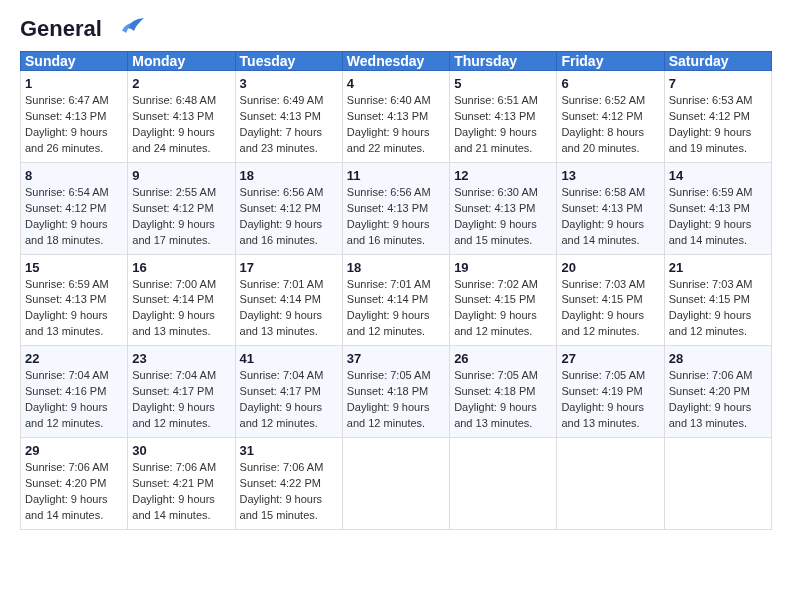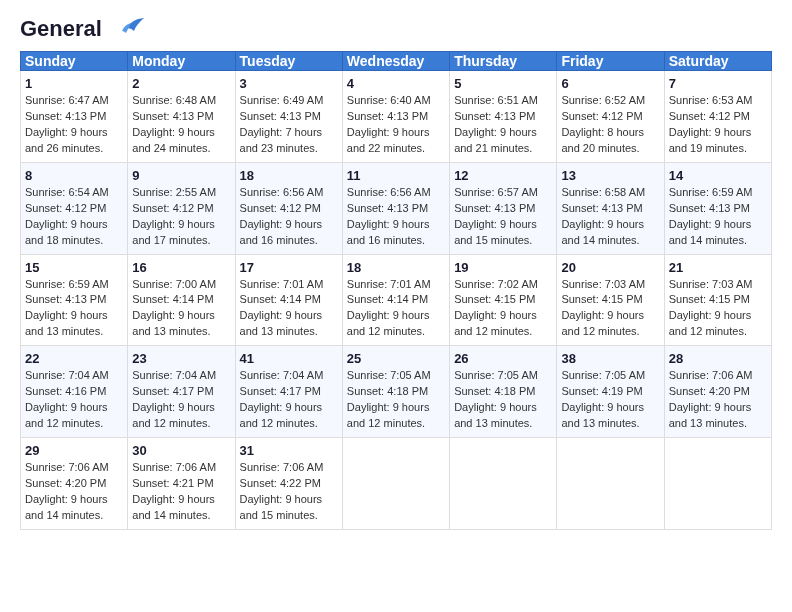--- a/index.html
+++ b/index.html
@@ -204,21 +204,21 @@
           <span class="day-num">11</span>
           <div class="day-info">
             <span>Sunrise: 6:56 AM</span><br>
             <span>Sunset: 4:13 PM</span><br>
             <span>Daylight: 9 hours and 16 minutes.</span>
           </div>
         </td>
           <td>
           <span class="day-num">12</span>
           <div class="day-info">
-            <span>Sunrise: 6:57 AM</span><br>
+            <span>Sunrise: 6:30 AM</span><br>
             <span>Sunset: 4:13 PM</span><br>
             <span>Daylight: 9 hours and 15 minutes.</span>
           </div>
         </td>
           <td>
           <span class="day-num">13</span>
           <div class="day-info">
             <span>Sunrise: 6:58 AM</span><br>
             <span>Sunset: 4:13 PM</span><br>
             <span>Daylight: 9 hours and 14 minutes.</span>
@@ -310,37 +310,37 @@
         </td>
           <td>
           <span class="day-num">41</span>
           <div class="day-info">
             <span>Sunrise: 7:04 AM</span><br>
             <span>Sunset: 4:17 PM</span><br>
             <span>Daylight: 9 hours and 12 minutes.</span>
           </div>
         </td>
           <td>
-          <span class="day-num">25</span>
+          <span class="day-num">37</span>
           <div class="day-info">
             <span>Sunrise: 7:05 AM</span><br>
             <span>Sunset: 4:18 PM</span><br>
             <span>Daylight: 9 hours and 12 minutes.</span>
           </div>
         </td>
           <td>
           <span class="day-num">26</span>
           <div class="day-info">
             <span>Sunrise: 7:05 AM</span><br>
             <span>Sunset: 4:18 PM</span><br>
             <span>Daylight: 9 hours and 13 minutes.</span>
           </div>
         </td>
           <td>
-          <span class="day-num">38</span>
+          <span class="day-num">27</span>
           <div class="day-info">
             <span>Sunrise: 7:05 AM</span><br>
             <span>Sunset: 4:19 PM</span><br>
             <span>Daylight: 9 hours and 13 minutes.</span>
           </div>
         </td>
           <td>
           <span class="day-num">28</span>
           <div class="day-info">
             <span>Sunrise: 7:06 AM</span><br>

